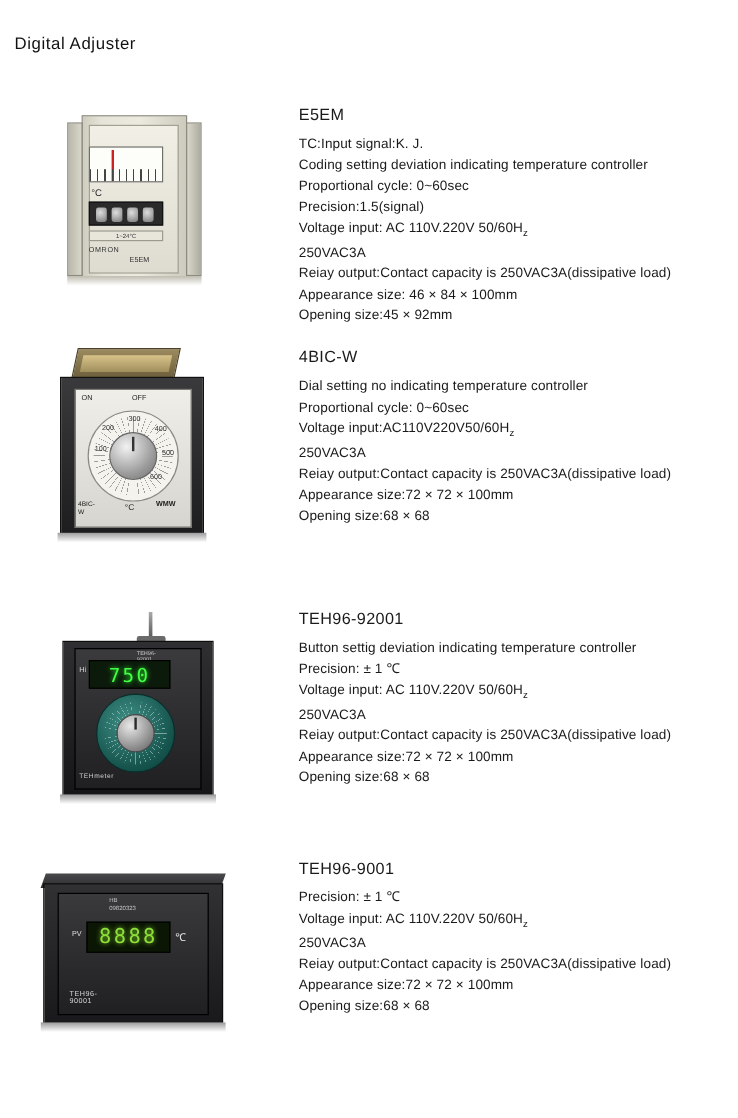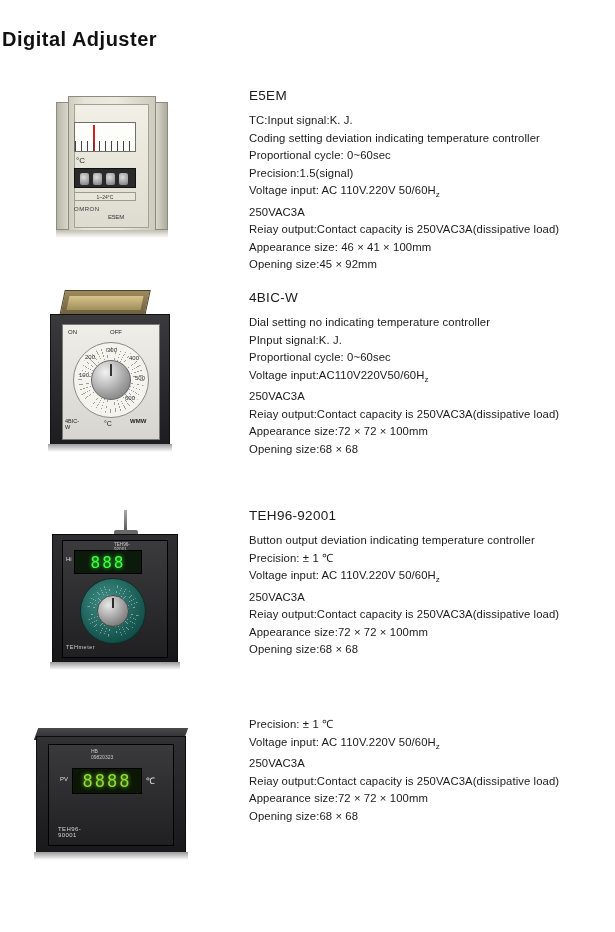--- a/index.html
+++ b/index.html
@@ -10,24 +10,24 @@
     width: 615px;
     height: 932px;
     background: #ffffff;
     font-family: "Liberation Sans", sans-serif;
     color: #000000;
     position: relative;
     overflow: hidden;
   }
   .page-title {
     position: absolute;
-    left: 2px;
+    left: 12px;
     top: 28px;
-    font-size: 20px;
-    font-weight: bold;
+    font-size: 14px;
+    font-weight: normal;
     letter-spacing: 0.5px;
     color: #111111;
   }
   .product {
     position: absolute;
     left: 0;
     width: 615px;
   }
   .img-col {
     position: absolute;
@@ -400,21 +400,21 @@
   </div>
   <div class="text-col">
     <div class="model">E5EM</div>
     <div class="spec">TC:Input signal:K. J.</div>
     <div class="spec">Coding setting deviation indicating temperature controller</div>
     <div class="spec">Proportional cycle: 0~60sec</div>
     <div class="spec">Precision:1.5(signal)</div>
     <div class="spec"><span>Voltage input: AC 110V.220V 50/60H</span><span class="sub">z</span></div>
     <div class="spec">250VAC3A</div>
     <div class="spec"> Reiay output:Contact capacity is 250VAC3A(dissipative load)</div>
-    <div class="spec">Appearance size: 46 × 41 × 100mm</div>
+    <div class="spec">Appearance size: 46 × 84 × 100mm</div>
     <div class="spec">Opening size:45 × 92mm</div>
   </div>
 </div>
 
 <div class="product" style="top:290px;">
   <div class="img-col">
     <div class="d2-wrap">
       <div class="d2-topclamp"></div>
       <div class="d2-topclamp2"></div>
       <div class="d2-body"></div>
@@ -435,49 +435,48 @@
       <div class="d2-knob"></div>
       <div class="d2-unit">°C</div>
       <div class="d2-label-l">4BIC-W</div>
       <div class="d2-label-r">WMW</div>
       <div class="d2-shadow"></div>
     </div>
   </div>
   <div class="text-col">
     <div class="model">4BIC-W</div>
     <div class="spec">Dial setting no indicating temperature controller</div>
-    <div class="spec">PInput signal:K. J.</div>
     <div class="spec">Proportional cycle: 0~60sec</div>
     <div class="spec"><span>Voltage input:AC110V220V50/60H</span><span class="sub">z</span></div>
     <div class="spec">250VAC3A</div>
     <div class="spec"> Reiay output:Contact capacity is 250VAC3A(dissipative load)</div>
     <div class="spec">Appearance size:72 × 72 × 100mm</div>
     <div class="spec">Opening size:68 × 68</div>
   </div>
 </div>
 
 <div class="product" style="top:508px;">
   <div class="img-col">
     <div class="d3-wrap">
       <div class="d3-antenna"></div>
       <div class="d3-antenna-base"></div>
       <div class="d3-body"></div>
       <div class="d3-face"></div>
       <div class="d3-toptext">TEH96-92001</div>
       <div class="d3-hi">Hi</div>
-      <div class="d3-display">888</div>
+      <div class="d3-display">750</div>
       <div class="d3-ring"></div>
       <div class="d3-knob"></div>
       <div class="d3-brand">TEHmeter</div>
       <div class="d3-shadow"></div>
     </div>
   </div>
   <div class="text-col">
     <div class="model">TEH96-92001</div>
-    <div class="spec">Button output deviation indicating temperature controller</div>
+    <div class="spec">Button settig deviation indicating temperature controller</div>
     <div class="spec">Precision: ± 1 ℃</div>
     <div class="spec"><span>Voltage input: AC 110V.220V 50/60H</span><span class="sub">z</span></div>
     <div class="spec">250VAC3A</div>
     <div class="spec"> Reiay output:Contact capacity is 250VAC3A(dissipative load)</div>
     <div class="spec">Appearance size:72 × 72 × 100mm</div>
     <div class="spec">Opening size:68 × 68</div>
   </div>
 </div>
 
 <div class="product" style="top:716px;">
@@ -488,20 +487,21 @@
       <div class="d4-face"></div>
       <div class="d4-toptext">HB 09820323</div>
       <div class="d4-pv">PV</div>
       <div class="d4-display">8888</div>
       <div class="d4-unit">℃</div>
       <div class="d4-brand">TEH96-90001</div>
       <div class="d4-shadow"></div>
     </div>
   </div>
   <div class="text-col">
+    <div class="model">TEH96-9001</div>
     <div class="spec">Precision: ± 1 ℃</div>
     <div class="spec"><span>Voltage input: AC 110V.220V 50/60H</span><span class="sub">z</span></div>
     <div class="spec">250VAC3A</div>
     <div class="spec"> Reiay output:Contact capacity is 250VAC3A(dissipative load)</div>
     <div class="spec">Appearance size:72 × 72 × 100mm</div>
     <div class="spec">Opening size:68 × 68</div>
   </div>
 </div>
 
 </body></html>

